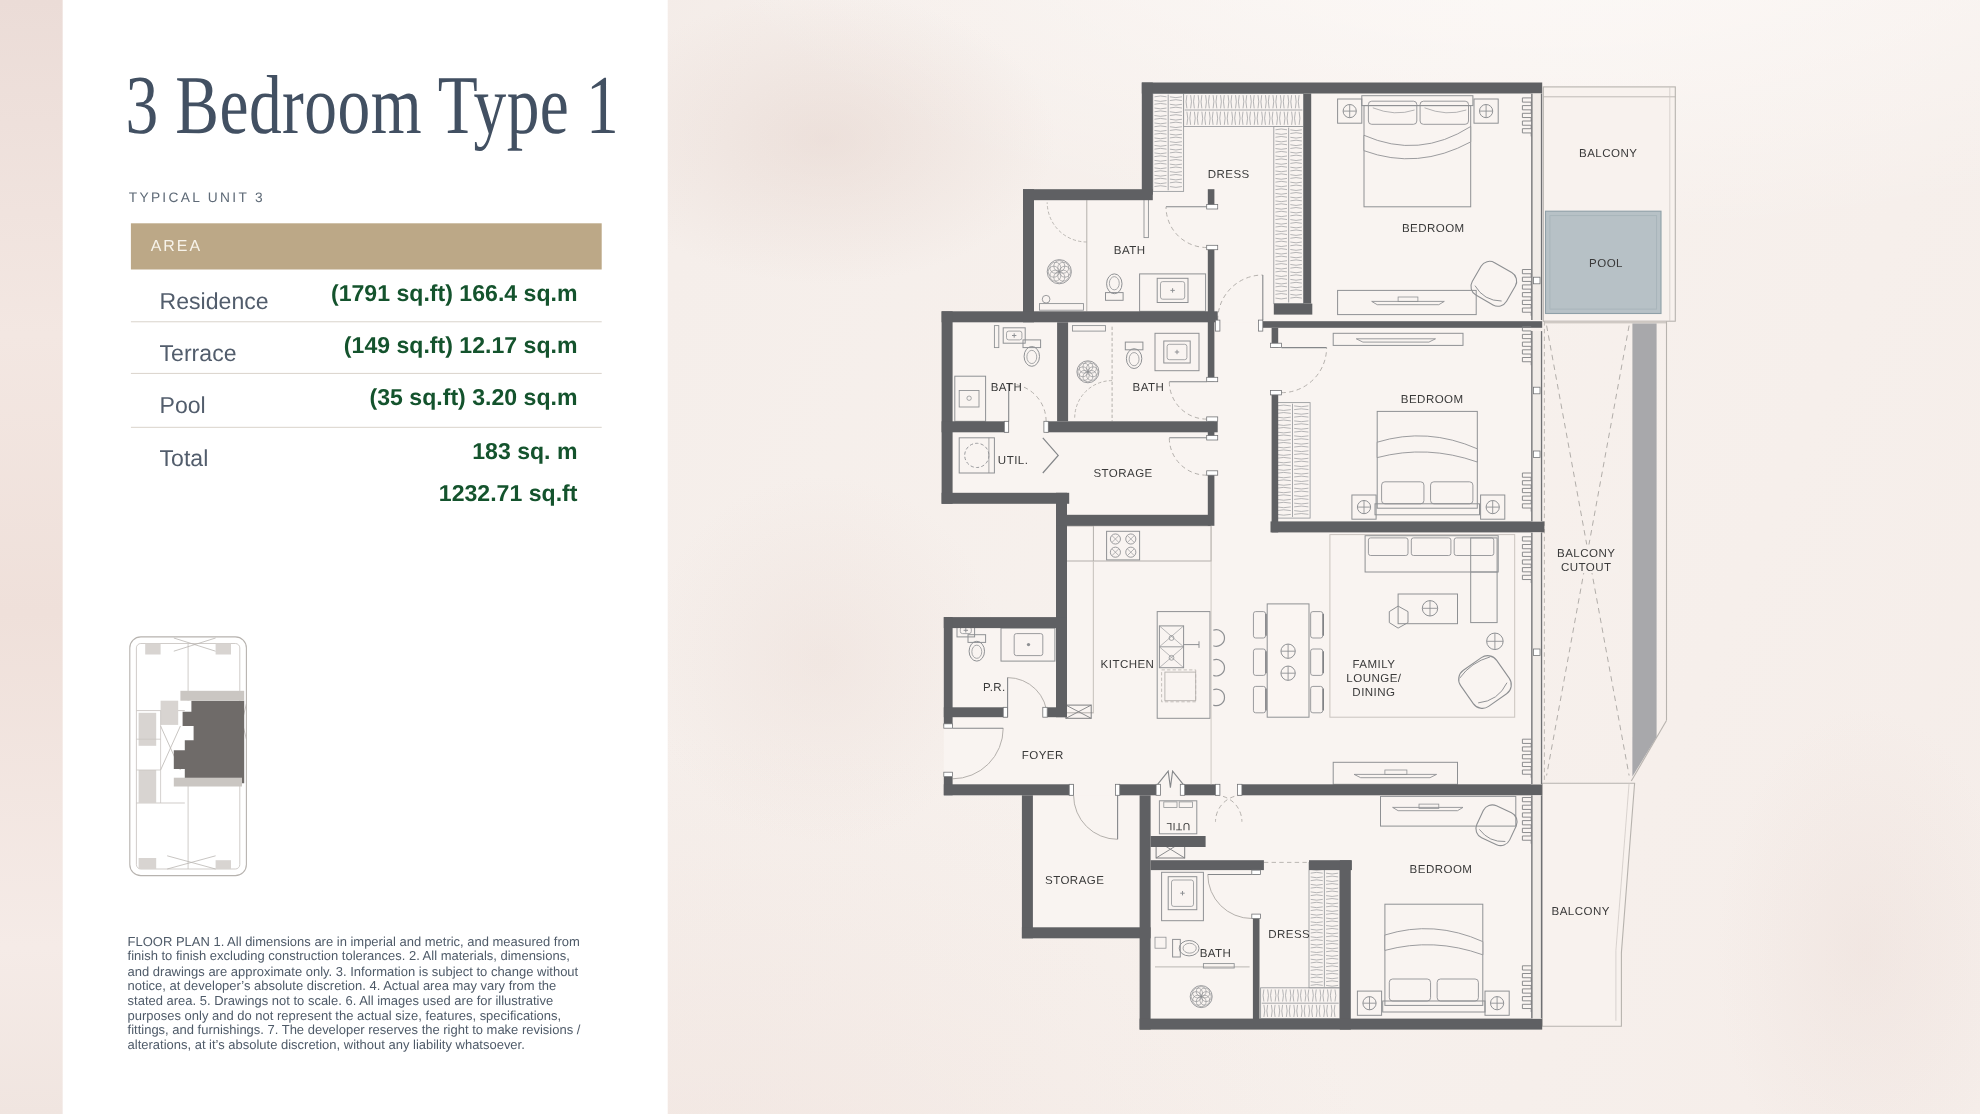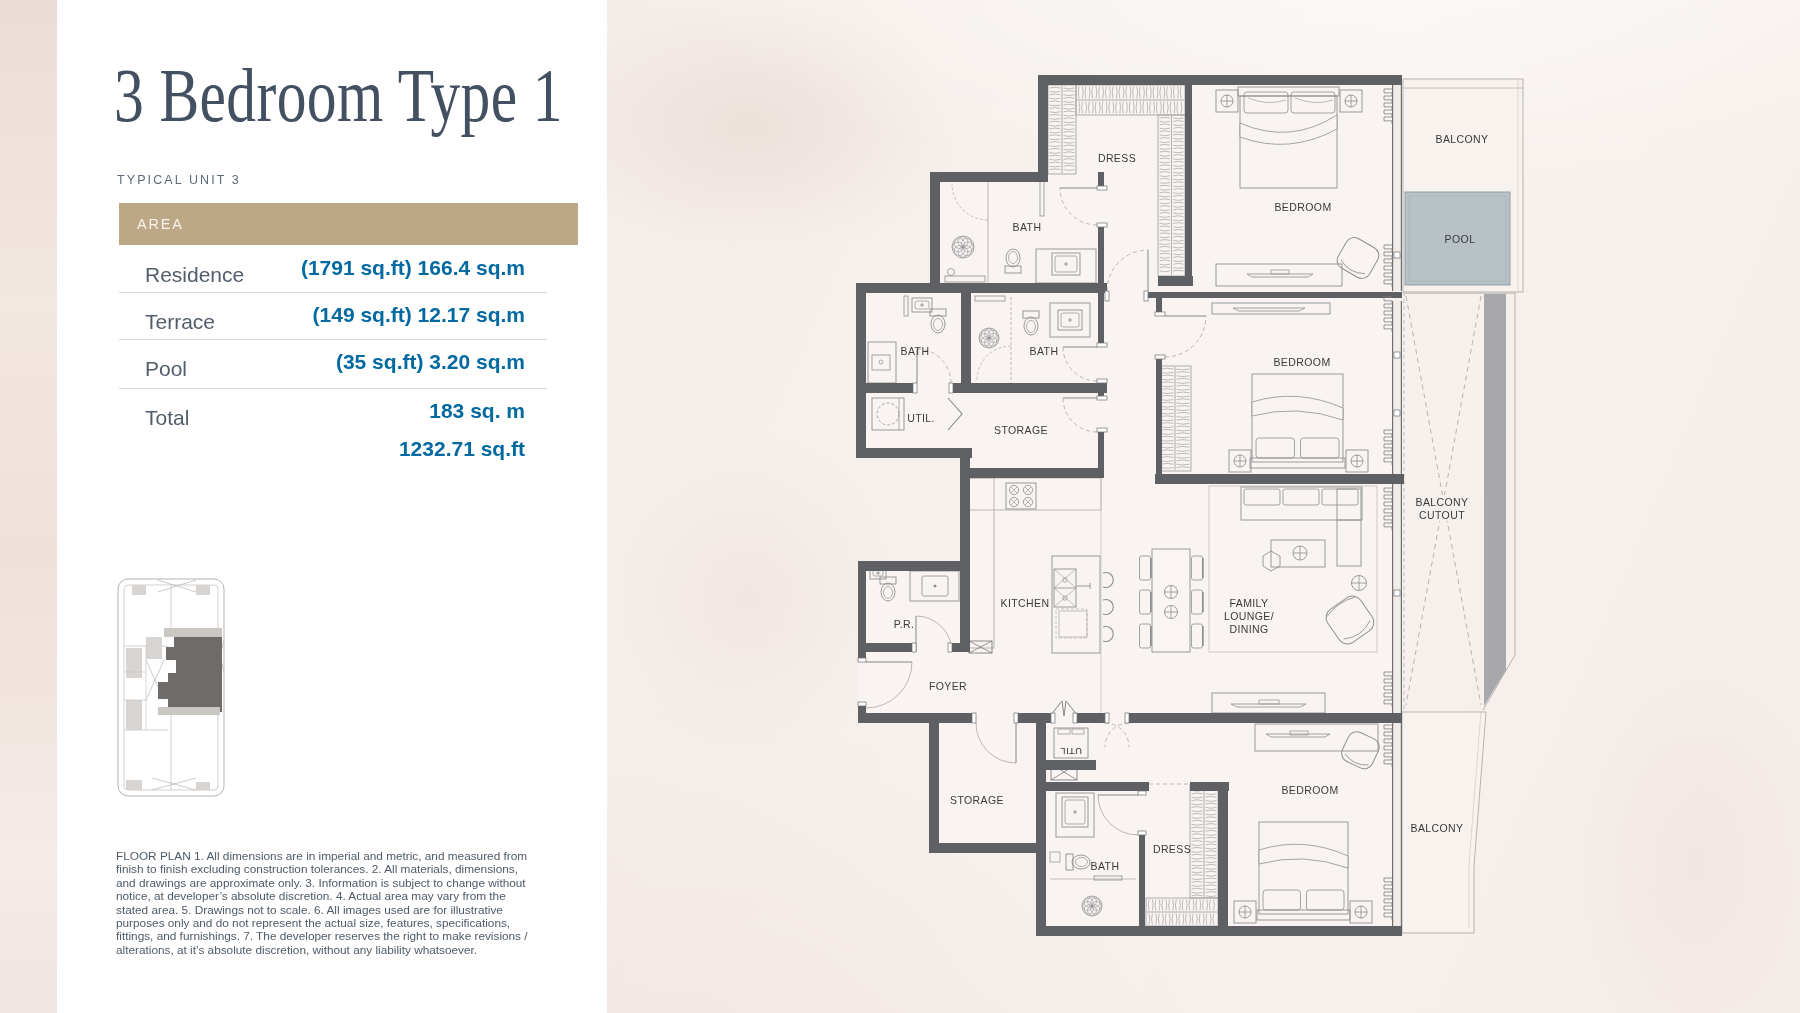--- a/index.html
+++ b/index.html
@@ -14,25 +14,25 @@
   }
   .silk { position:absolute; left:0; top:0; width:57px; height:1013px;
         background:linear-gradient(180deg,#ebdcd7 0%, #f3e7e2 30%, #efe0da 55%, #f5ebe7 85%, #f0e5e0 100%); }
   .panel { position:absolute; left:57px; top:0; width:550px; height:1013px; background:#ffffff; }
   .title { position:absolute; left:114px; top:52px; width:520px;
         font-family:"Liberation Serif", serif; font-weight:400;
         font-size:59.5px; letter-spacing:0.4px; color:#425062;
         transform:scaleY(1.28) scaleX(1.0); transform-origin:left top; }
   .subtitle { position:absolute; left:117px; top:141px; font-size:12.5px; letter-spacing:2.1px;
         color:#5e6a77;margin-top:32px; }
-  .areabar { position:absolute; left:119px; top:203px; width:428px; height:42px; background:#bca887;padding-left:31px; }
+  .areabar { position:absolute; left:119px; top:203px; width:428px; height:42px; background:#bca887; }
   .areabar span { position:absolute; left:18px; top:13px; font-size:14.5px; letter-spacing:1.8px; color:#f7f3ea; }
   .row { position:absolute; left:119px; width:428px; height:47px; }
   .row .lab { position:absolute; left:26px; bottom:5px; font-size:21px; color:#525d6c; }
-  .row .val { position:absolute; right:22px; bottom:12px; font-size:21px; font-weight:bold; color:#0369a1;margin-top:16px; }
+  .row .val { position:absolute; right:22px; bottom:12px; font-size:21px; font-weight:bold; color:#14532d;margin-top:16px; }
   .sep { position:absolute; left:119px; width:428px; height:0; border-top:1px solid #ddd7d0; }
   .disc { position:absolute; left:116px; top:850px; width:440px; font-size:11.8px; line-height:13.4px;
         color:#4e5a68; }
 </style>
 </head>
 <body>
 
 <div class="bg"></div>
 
 <div style="position:absolute;left:560px;top:0;width:500px;height:420px;background:radial-gradient(60% 45% at 38% 30%, rgba(222,201,193,0.38), rgba(222,201,193,0) 70%);"></div>

